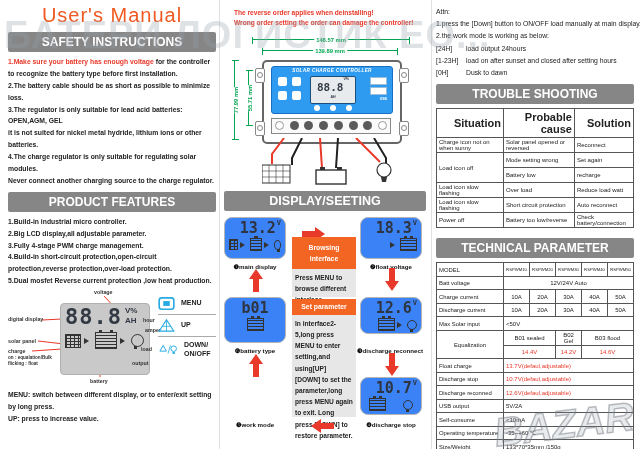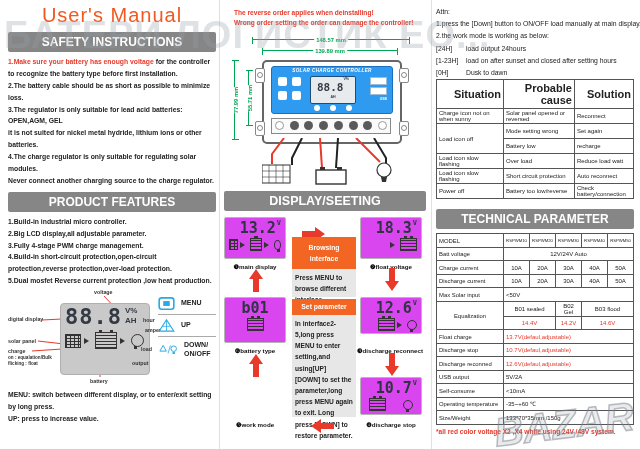--- a/index.html
+++ b/index.html
@@ -99,22 +99,22 @@
   .usb-label{position:absolute;right:5px;top:30px;font-size:3.4px;color:#fff;font-weight:bold;}
   .dev-dot{position:absolute;top:38px;width:6px;height:6px;background:#fff;border-radius:50%;}
   .strip{position:absolute;left:7px;top:56px;width:120px;height:16px;background:#fafafa;
          border:1px solid #888;display:flex;align-items:center;justify-content:space-between;
          padding:0 3px;box-sizing:border-box;}
   .term{width:9px;height:9px;border-radius:50%;background:#5a5a5a;}
   .screw{width:7px;height:7px;border-radius:50%;background:#fff;border:1px solid #999;}
 
   
   .screens{position:relative;height:218px;margin-top:2px;}
-  .scr{position:absolute;width:62px;height:42px;background:#d946ef;border:1px solid #b3b6b3;
-       border-radius:2px;padding:2px 4px;box-sizing:border-box;}
+  .scr{position:absolute;width:62px;height:42px;background:#3b82f6;border:1px solid #b3b6b3;
+       border-radius:8px;padding:2px 4px;box-sizing:border-box;}
   .sval{font-family:"DejaVu Sans Mono",monospace;font-weight:bold;font-size:15px;
         color:#2e3540;line-height:1.1;text-align:right;}
   .sunit{font-size:7px;vertical-align:top;margin-left:1px;}
   .sicons{display:flex;align-items:center;gap:2px;margin-top:2px;}
   .slabel{position:absolute;font-size:6.2px;font-weight:bold;text-align:center;color:#111;}
   .obox-h{position:absolute;background:#f26522;color:#fff;font-weight:bold;font-size:6.8px;
           text-align:center;display:flex;flex-direction:column;justify-content:center;gap:4px;}
   .obox-b{position:absolute;background:#e7e7e7;color:#222;font-weight:bold;font-size:6.6px;
           line-height:1.7;padding:3px 3px;box-sizing:border-box;}
   .arr{position:absolute;width:24px;height:14px;}
@@ -447,20 +447,21 @@
     <div class="mode">
       <span class="mkey">[1-23H]</span>
       <span style="white-space:nowrap">load on after sunset and closed after setting hours</span>
     </div>
     <div class="mode">
       <span class="mkey">[0H]</span>
       <span>Dusk to dawn</span>
     </div>
   </div>
 
+  <div class="hdr">TROUBLE SHOOTING</div>
 
   <table class="tt">
     <colgroup>
         <col style="width:34%">
         <col style="width:36%">
         <col style="width:30%">
       </colgroup>
     <tbody>
         <tr>
       <th>Situation</th>

